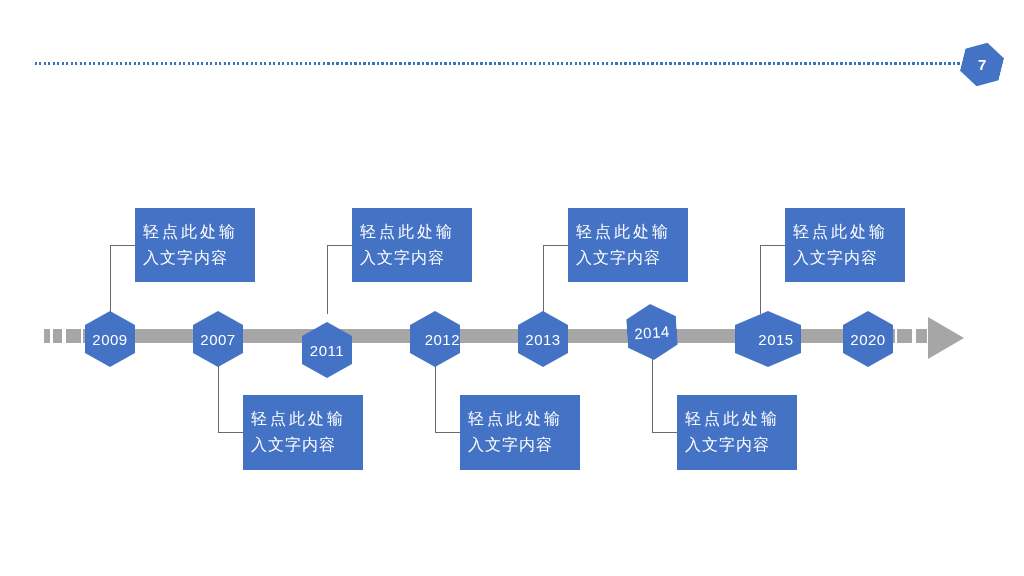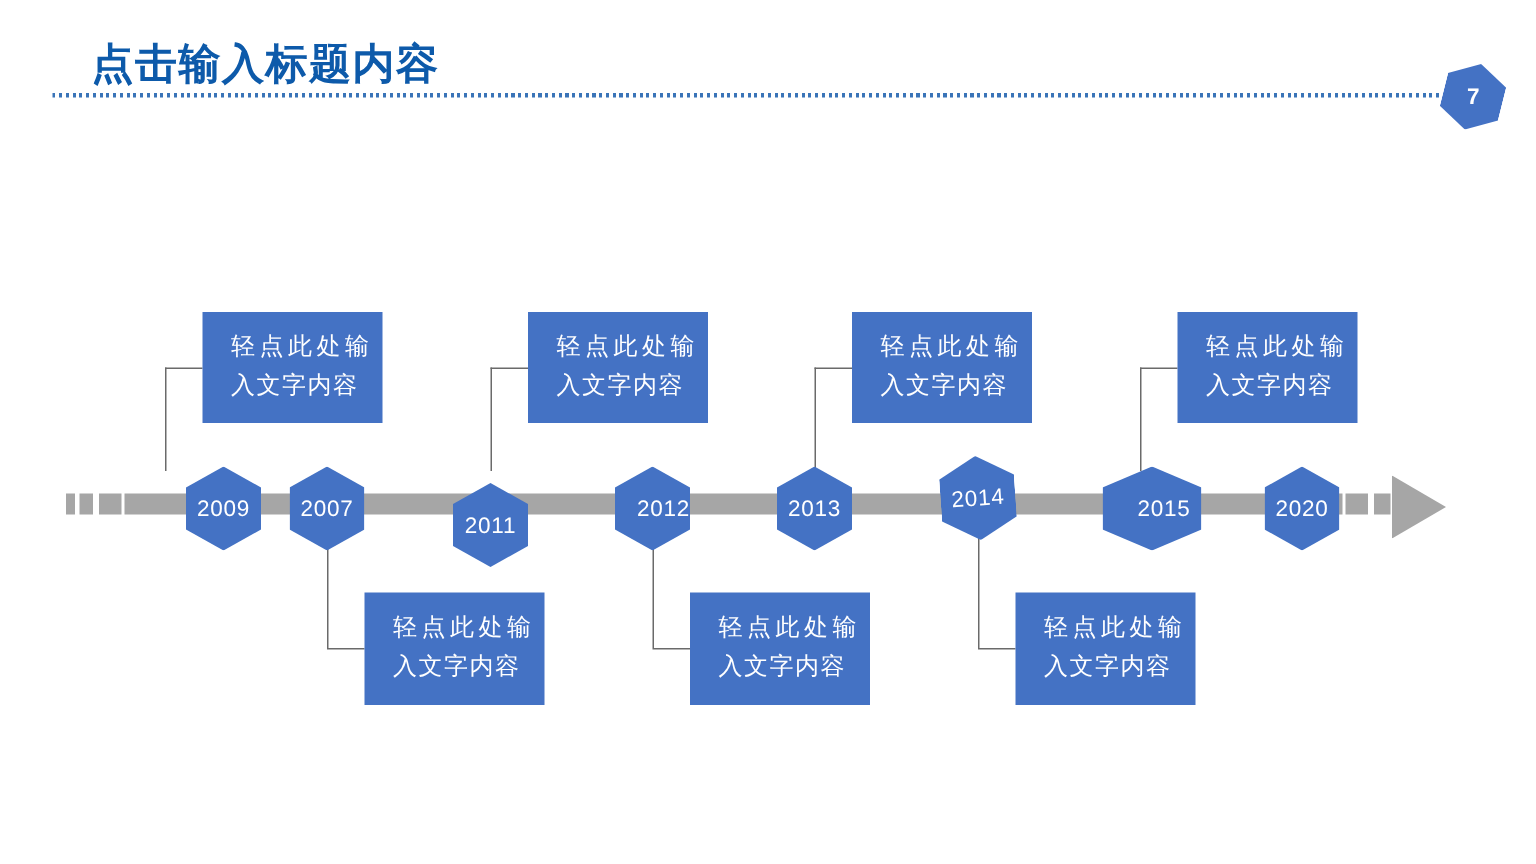--- a/index.html
+++ b/index.html
@@ -43,45 +43,44 @@
     clip-path:polygon(50% 0,100% 25%,100% 75%,50% 100%,0 75%,0 25%);
     display:flex;align-items:center;justify-content:center;
     color:#fff;font-size:15px;letter-spacing:0.5px;
   }
 
   .conn{position:absolute;background:var(--linegray);}
 
   .callout{
     position:absolute;width:120px;background:var(--accent);
     color:#fff;font-size:16px;line-height:26px;
-    padding:11px 0 0 19px;box-sizing:border-box;
+    padding:11px 0 0 8px;box-sizing:border-box;
   }
   .callout .l1{letter-spacing:3px;white-space:nowrap;}
   .callout .l2{letter-spacing:1px;white-space:nowrap;}
 </style>
 </head>
 <body>
 
 <div class="slide" style="--accent: #4472C4; --title-blue: #0D5AAA; --dotted-blue: #3A74B8; --bargray: #A6A6A6; --linegray: #6A6A6A;">
-  <div class="page-title">点击输入标题内容</div>
   <div class="dotted-line"></div>
   <div class="page-badge">
     <span>7</span>
   </div>
   <div id="timeline">
       <div class="bar-seg" style="left: 44px; width: 6px;"></div>
       <div class="bar-seg" style="left: 53px; width: 9px;"></div>
       <div class="bar-seg" style="left: 66px; width: 15px;"></div>
       <div class="bar-seg" style="left: 83px; width: 812px;"></div>
       <div class="bar-seg" style="left: 897px; width: 15px;"></div>
       <div class="bar-seg" style="left: 916px; width: 11px;"></div>
       <div class="arrow-head"></div>
       <div class="conn" style="left: 110px; top: 245px; width: 1px; height: 69px;"></div>
       <div class="conn" style="left: 110px; top: 245px; width: 25px; height: 1px;"></div>
-      <div class="hex" style="left: 85px; top: 311px; transform: none; margin-left: 39px;">
+      <div class="hex" style="left: 85px; top: 311px; transform: none;">
         <span>2009</span>
       </div>
       <div class="callout" style="left: 135px; top: 208px; height: 74px;">
         <div class="l1">轻点此处输</div>
         <div class="l2">入文字内容</div>
       </div>
       <div class="conn" style="left: 218px; top: 364px; width: 1px; height: 68px;"></div>
       <div class="conn" style="left: 218px; top: 432px; width: 25px; height: 1px;"></div>
       <div class="hex" style="left: 193px; top: 311px; transform: none;">
         <span>2007</span>

